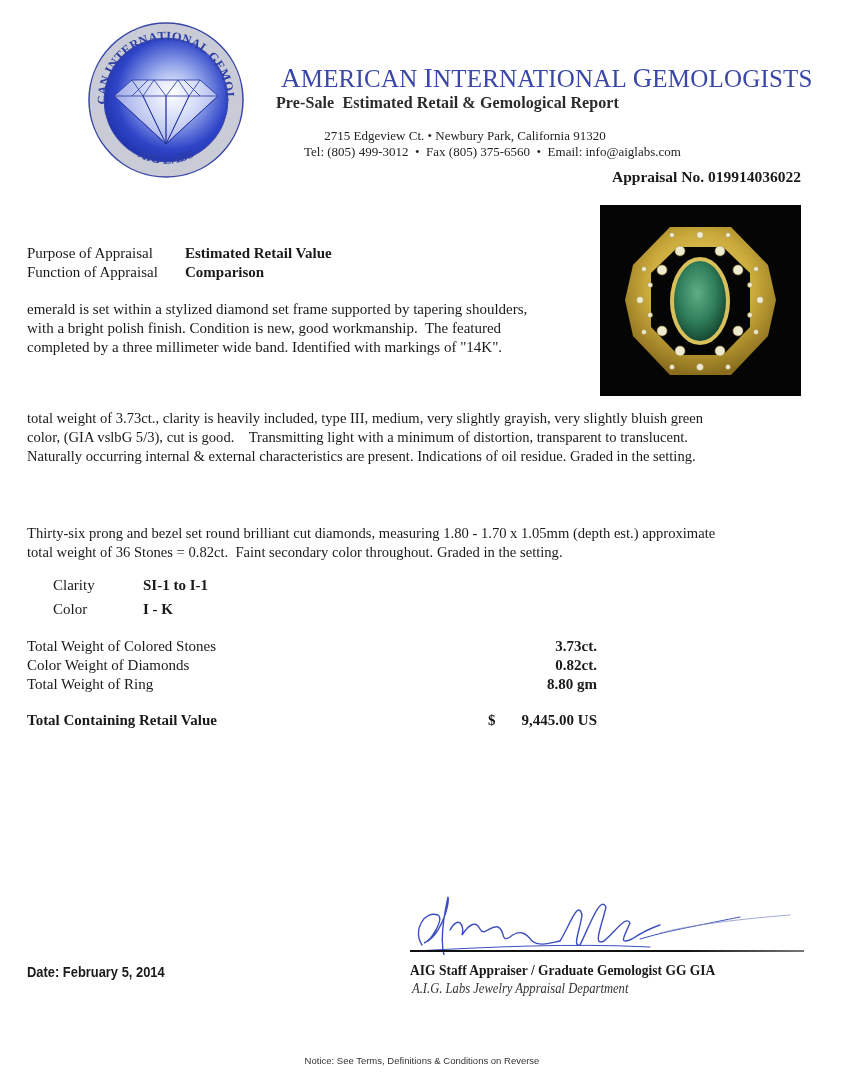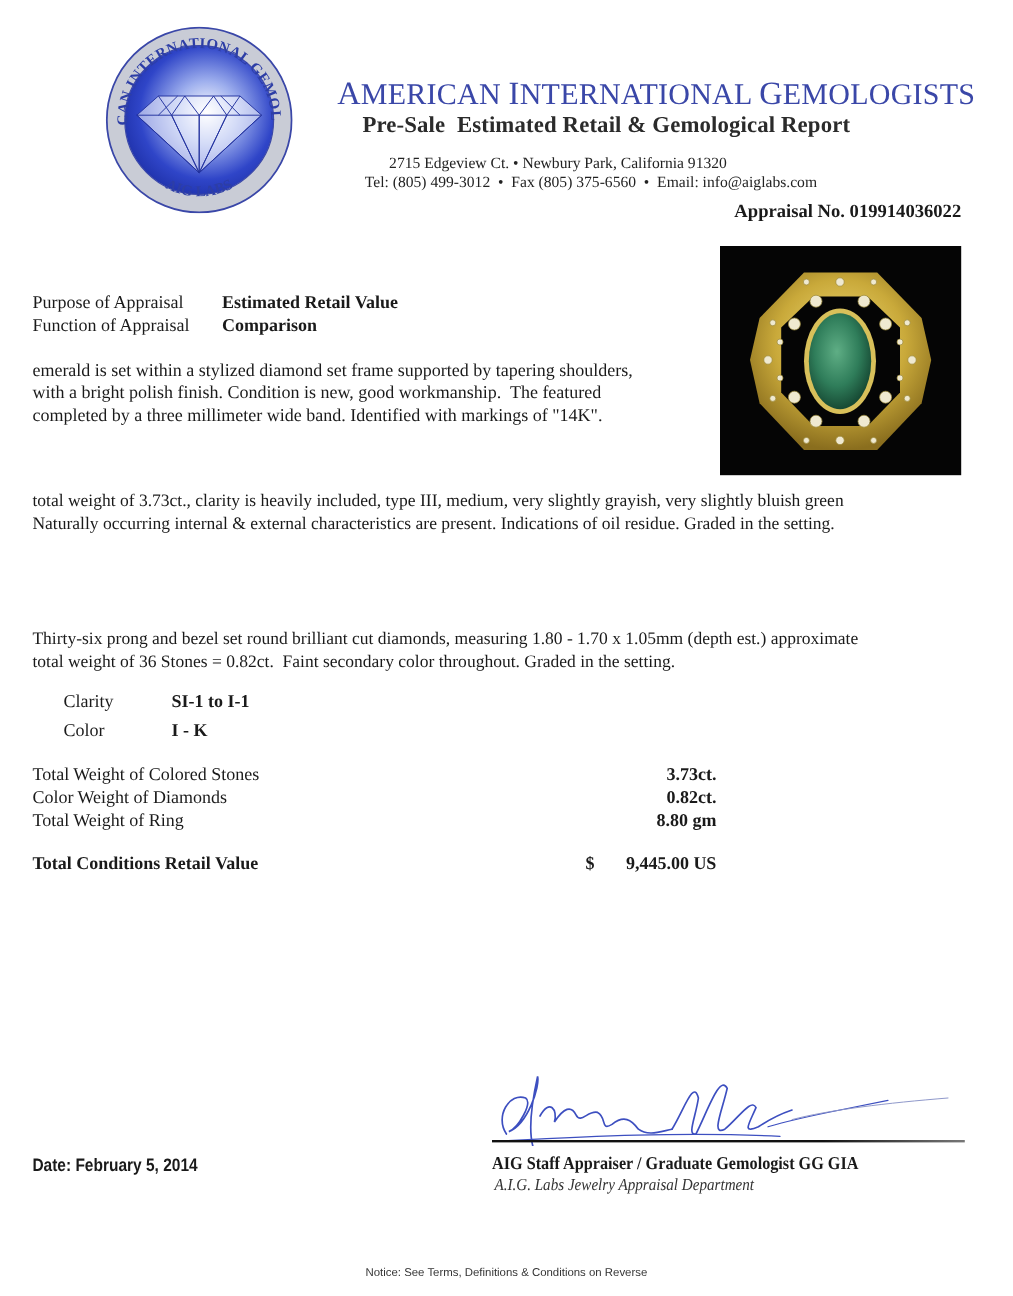--- a/index.html
+++ b/index.html
@@ -1,21 +1,21 @@
 <!DOCTYPE html>
 <html><head>
 <meta charset="utf-8">
 <style>
   html, body { margin: 0; padding: 0; background: #ffffff; }
   body { width: 844px; height: 1080px; position: relative; overflow: hidden; font-family: "Liberation Serif", serif; color: #1a1a1a; }
   .abs { position: absolute; }
   .logo { left: 88px; top: 22px; width: 156px; height: 156px; }
   .org-title { left: 281px; top: 63px; font-size: 25px; color: #3a47a8; letter-spacing: 0.2px; white-space: nowrap; font-variant: small-caps; font-weight: normal; }
   .org-title .big { font-size: 27px; }
-  .report-title { left: 276px; top: 94px; font-size: 19px; font-weight: bold; color: #2b2b2b; white-space: nowrap; letter-spacing: 0.1px; margin-left: 26px; }
+  .report-title { left: 276px; top: 94px; font-size: 16px; font-weight: bold; color: #2b2b2b; white-space: nowrap; letter-spacing: 0.1px; }
   .addr1 { left: 0; width: 844px; text-align: center; top: 128px; font-size: 13px; color: #222; padding-left: 86px; box-sizing: border-box; }
   .addr2 { left: 304px; top: 144px; font-size: 13px; color: #222; white-space: nowrap; }
   .appraisal-no { right: 43px; top: 168px; font-size: 15.5px; font-weight: bold; white-space: nowrap; }
   .photo { left: 600px; top: 205px; width: 201px; height: 191px; background: #050505; overflow: hidden; }
   .kv { left: 27px; font-size: 15px; white-space: nowrap; }
   .kv .k { display: inline-block; width: 158px; }
   .kv .v { font-weight: bold; }
   .para { left: 27px; font-size: 15px; line-height: 19px; white-space: nowrap; }
   .sub { left: 53px; font-size: 15px; white-space: nowrap; }
   .sub .k { display: inline-block; width: 90px; }
@@ -130,20 +130,21 @@
 </div>
 
 <div class="abs para" style="top:300px;">
   <div>emerald is set within a stylized diamond set frame supported by tapering shoulders,</div>
   <div style="white-space:pre;">with a bright polish finish. Condition is new, good workmanship.  The featured</div>
   <div>completed by a three millimeter wide band. Identified with markings of "14K".</div>
 </div>
 
 <div class="abs para" style="top:409px; font-size:14.6px;">
   <div>total weight of 3.73ct., clarity is heavily included, type III, medium, very slightly grayish, very slightly bluish green</div>
+  <div style="white-space:pre;">color, (GIA vslbG 5/3), cut is good.    Transmitting light with a minimum of distortion, transparent to translucent.</div>
   <div>Naturally occurring internal &amp; external characteristics are present. Indications of oil residue. Graded in the setting.</div>
 </div>
 
 <div class="abs para" style="top:524px; font-size:14.6px;">
   <div>Thirty-six prong and bezel set round brilliant cut diamonds, measuring 1.80 - 1.70 x 1.05mm (depth est.) approximate</div>
   <div style="white-space:pre;">total weight of 36 Stones = 0.82ct.  Faint secondary color throughout. Graded in the setting.</div>
 </div>
 
 <div class="abs sub" style="top:577px;">
   <span class="k">Clarity</span><span class="v">SI-1 to I-1</span>
@@ -159,21 +160,21 @@
 <div class="abs wrow" style="top:657px;">
   <span>Color Weight of Diamonds</span>
   <span class="v">0.82ct.</span>
 </div>
 <div class="abs wrow" style="top:676px;">
   <span>Total Weight of Ring</span>
   <span class="v">8.80 gm</span>
 </div>
 
 <div class="abs total">
-  <span>Total Conditions Retail Value</span>
+  <span>Total Containing Retail Value</span>
   <span class="cur">$</span>
   <span class="amt">9,445.00 US</span>
 </div>
 
 <svg class="abs signature" viewBox="0 0 400 70">
   <g fill="none" stroke="#3d4fc0" stroke-width="1.4" stroke-linecap="round">
     <path d="M12 60 C 2 45, 15 25, 28 30 C 34 34, 22 55, 14 58 C 30 52, 40 20, 38 12 C 34 30, 30 55, 34 70"></path>
     <path d="M40 45 C 48 30, 55 40, 52 50 C 60 38, 66 36, 70 44 C 74 52, 80 40, 88 42 C 96 46, 90 58, 100 52 C 110 44, 116 48, 122 56 C 130 62, 140 58, 150 56"></path>
     <path d="M150 56 C 160 40, 168 14, 172 30 C 170 45, 162 62, 170 60 C 180 40, 190 10, 196 22 C 192 40, 182 62, 194 56 C 206 46, 216 30, 220 38 C 214 52, 208 60, 222 54 C 234 46, 244 42, 250 40"></path>
     <path d="M230 54 C 250 48, 270 44, 290 40 C 310 36, 320 34, 330 32" stroke-width="1"></path>

